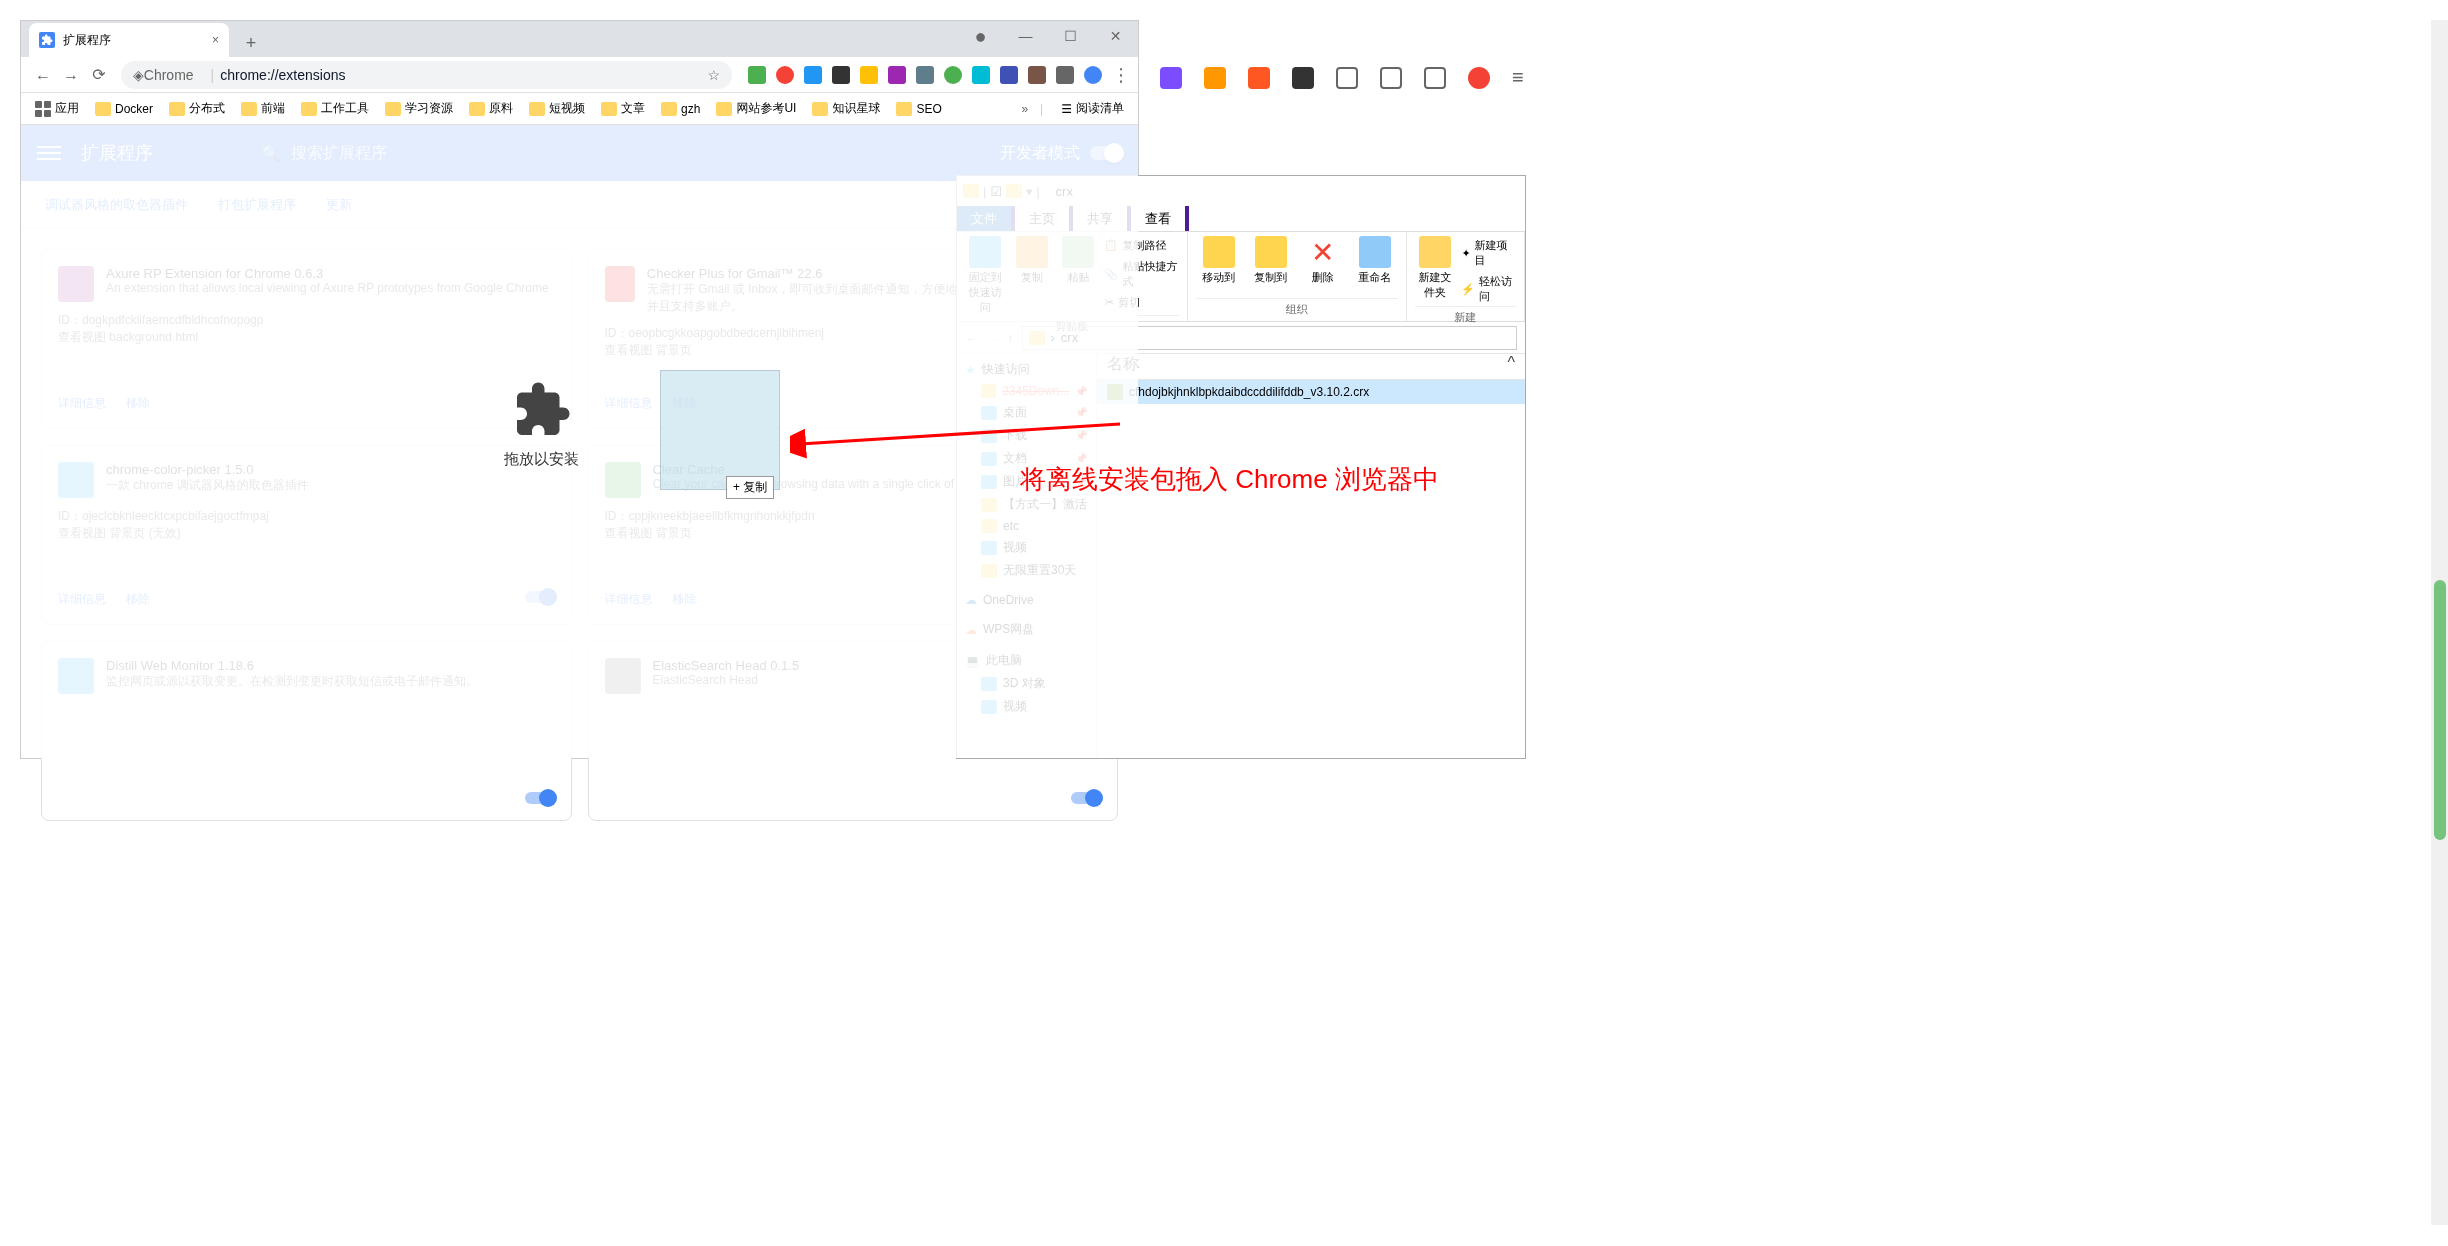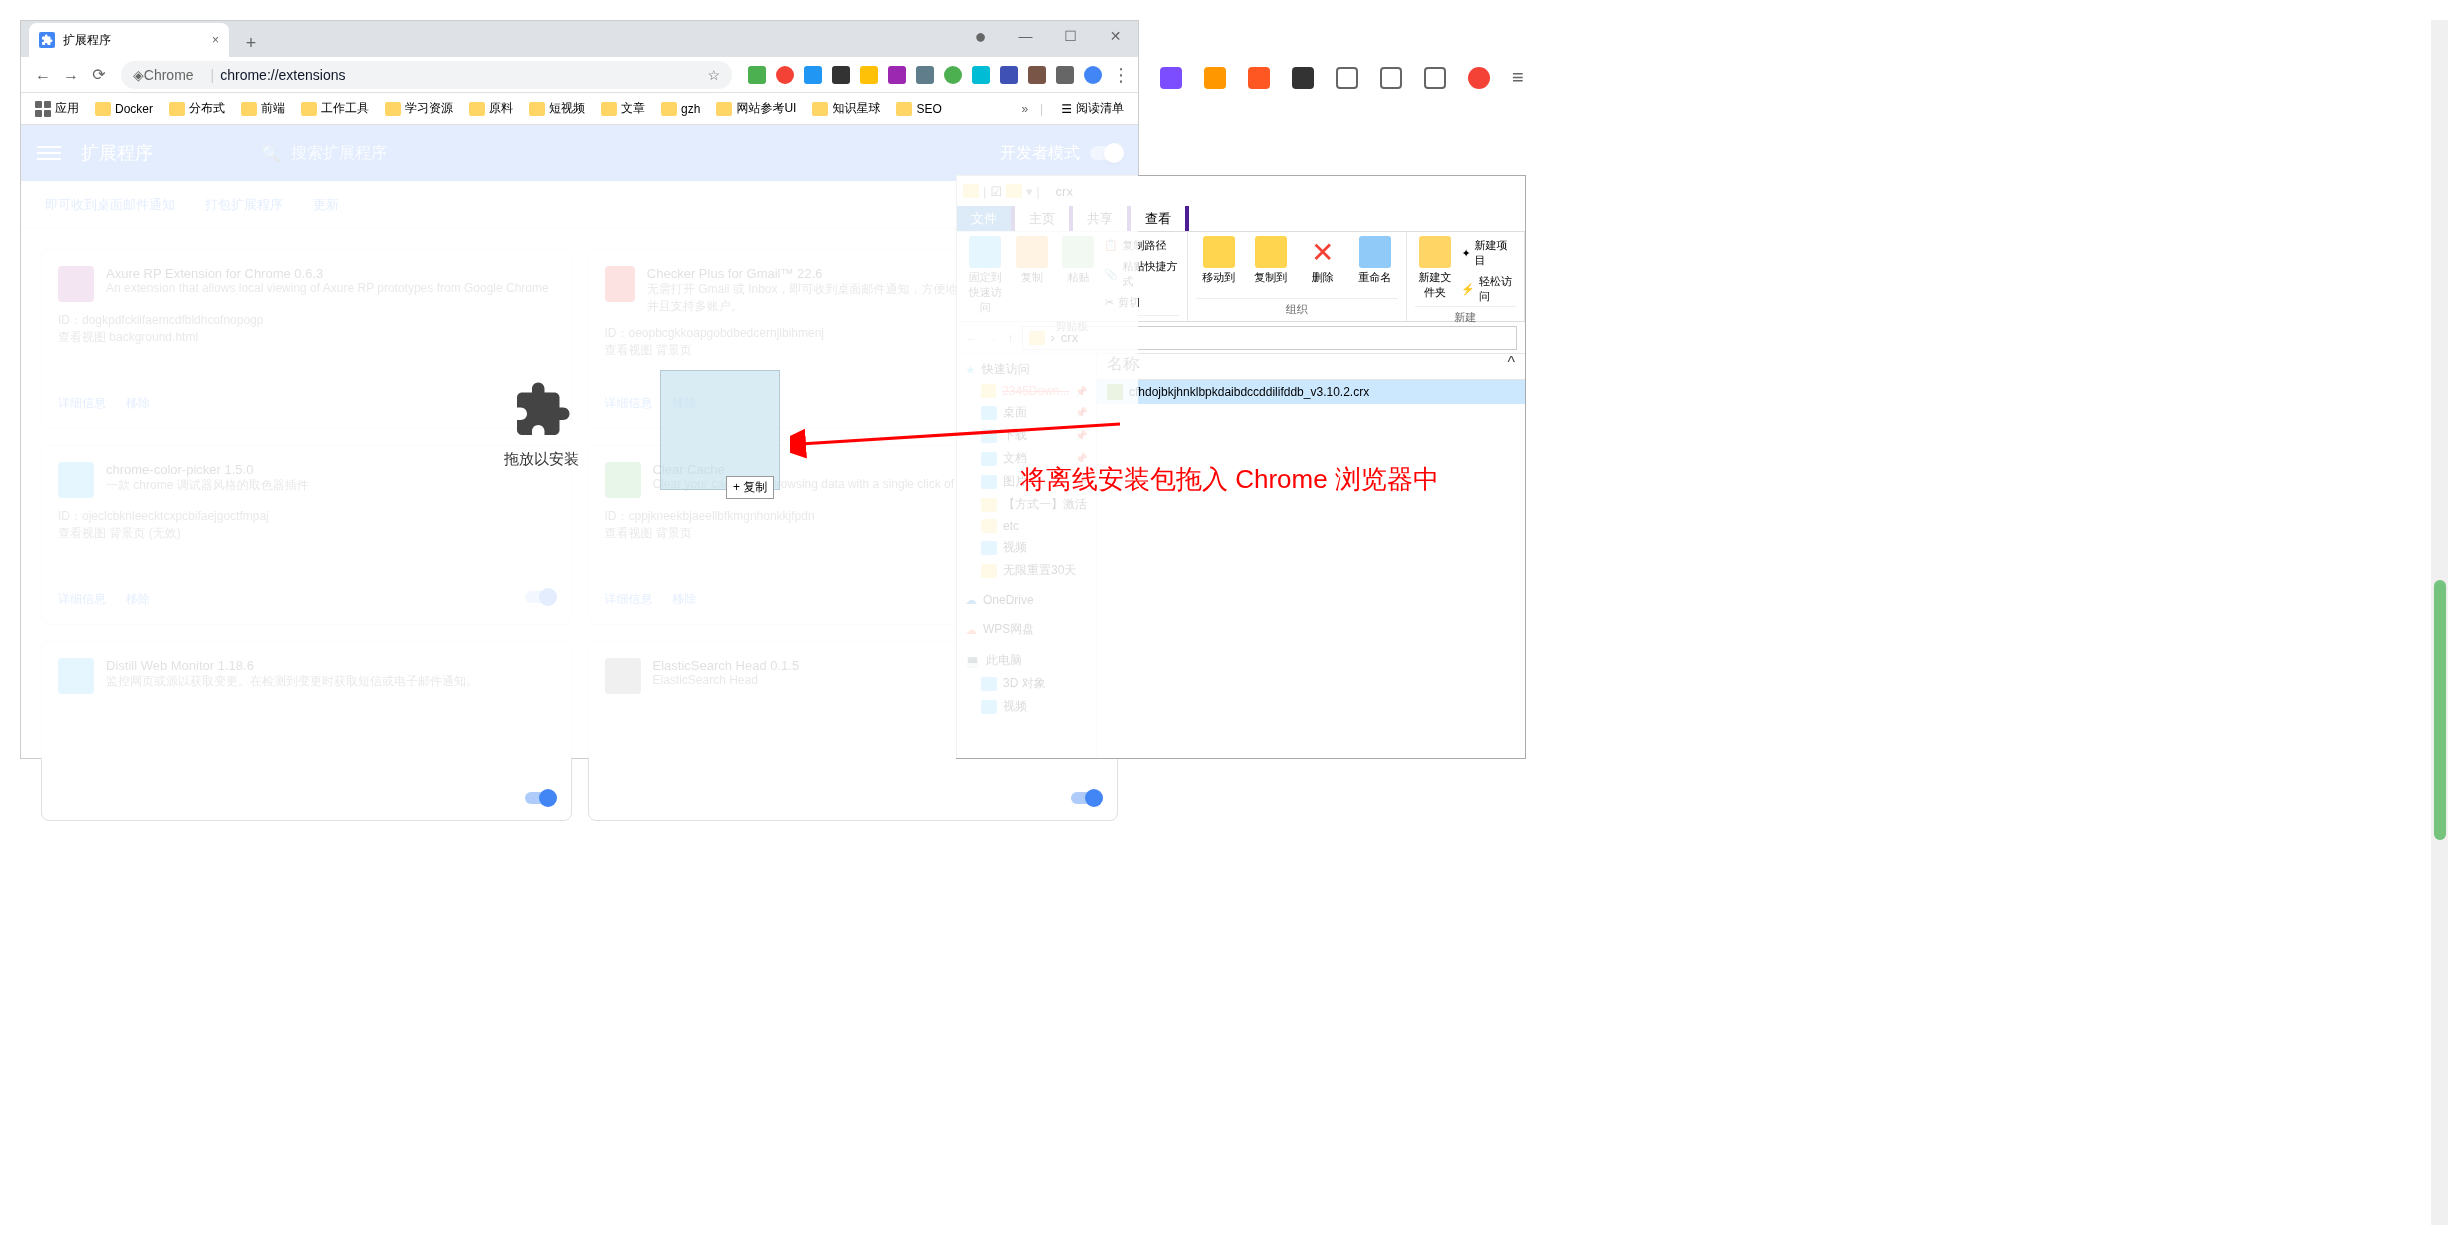--- a/index.html
+++ b/index.html
@@ -228,21 +228,21 @@
       <div class="ext-search">
         <span>🔍</span>
         <span>搜索扩展程序</span>
       </div>
       <div class="ext-dev-mode">
         <span>开发者模式</span>
         <div class="toggle-sw"></div>
       </div>
     </div>
     <div class="ext-toolbar">
-      <div class="ext-tb-btn">即可收到桌面邮件通知</div>
+      <div class="ext-tb-btn">调试器风格的取色器插件</div>
       <div class="ext-tb-btn">打包扩展程序</div>
       <div class="ext-tb-btn">更新</div>
     </div>
     <div class="ext-grid" id="ext-grid">
         <div class="ext-card">
           <div class="ext-card-head">
             <div class="ext-card-icon" style="background:#b453a6"></div>
             <div>
               <div class="ext-card-title">Axure RP Extension for Chrome  0.6.3</div>
               <div>An extension that allows local viewing of Axure RP prototypes from Google Chrome</div>

